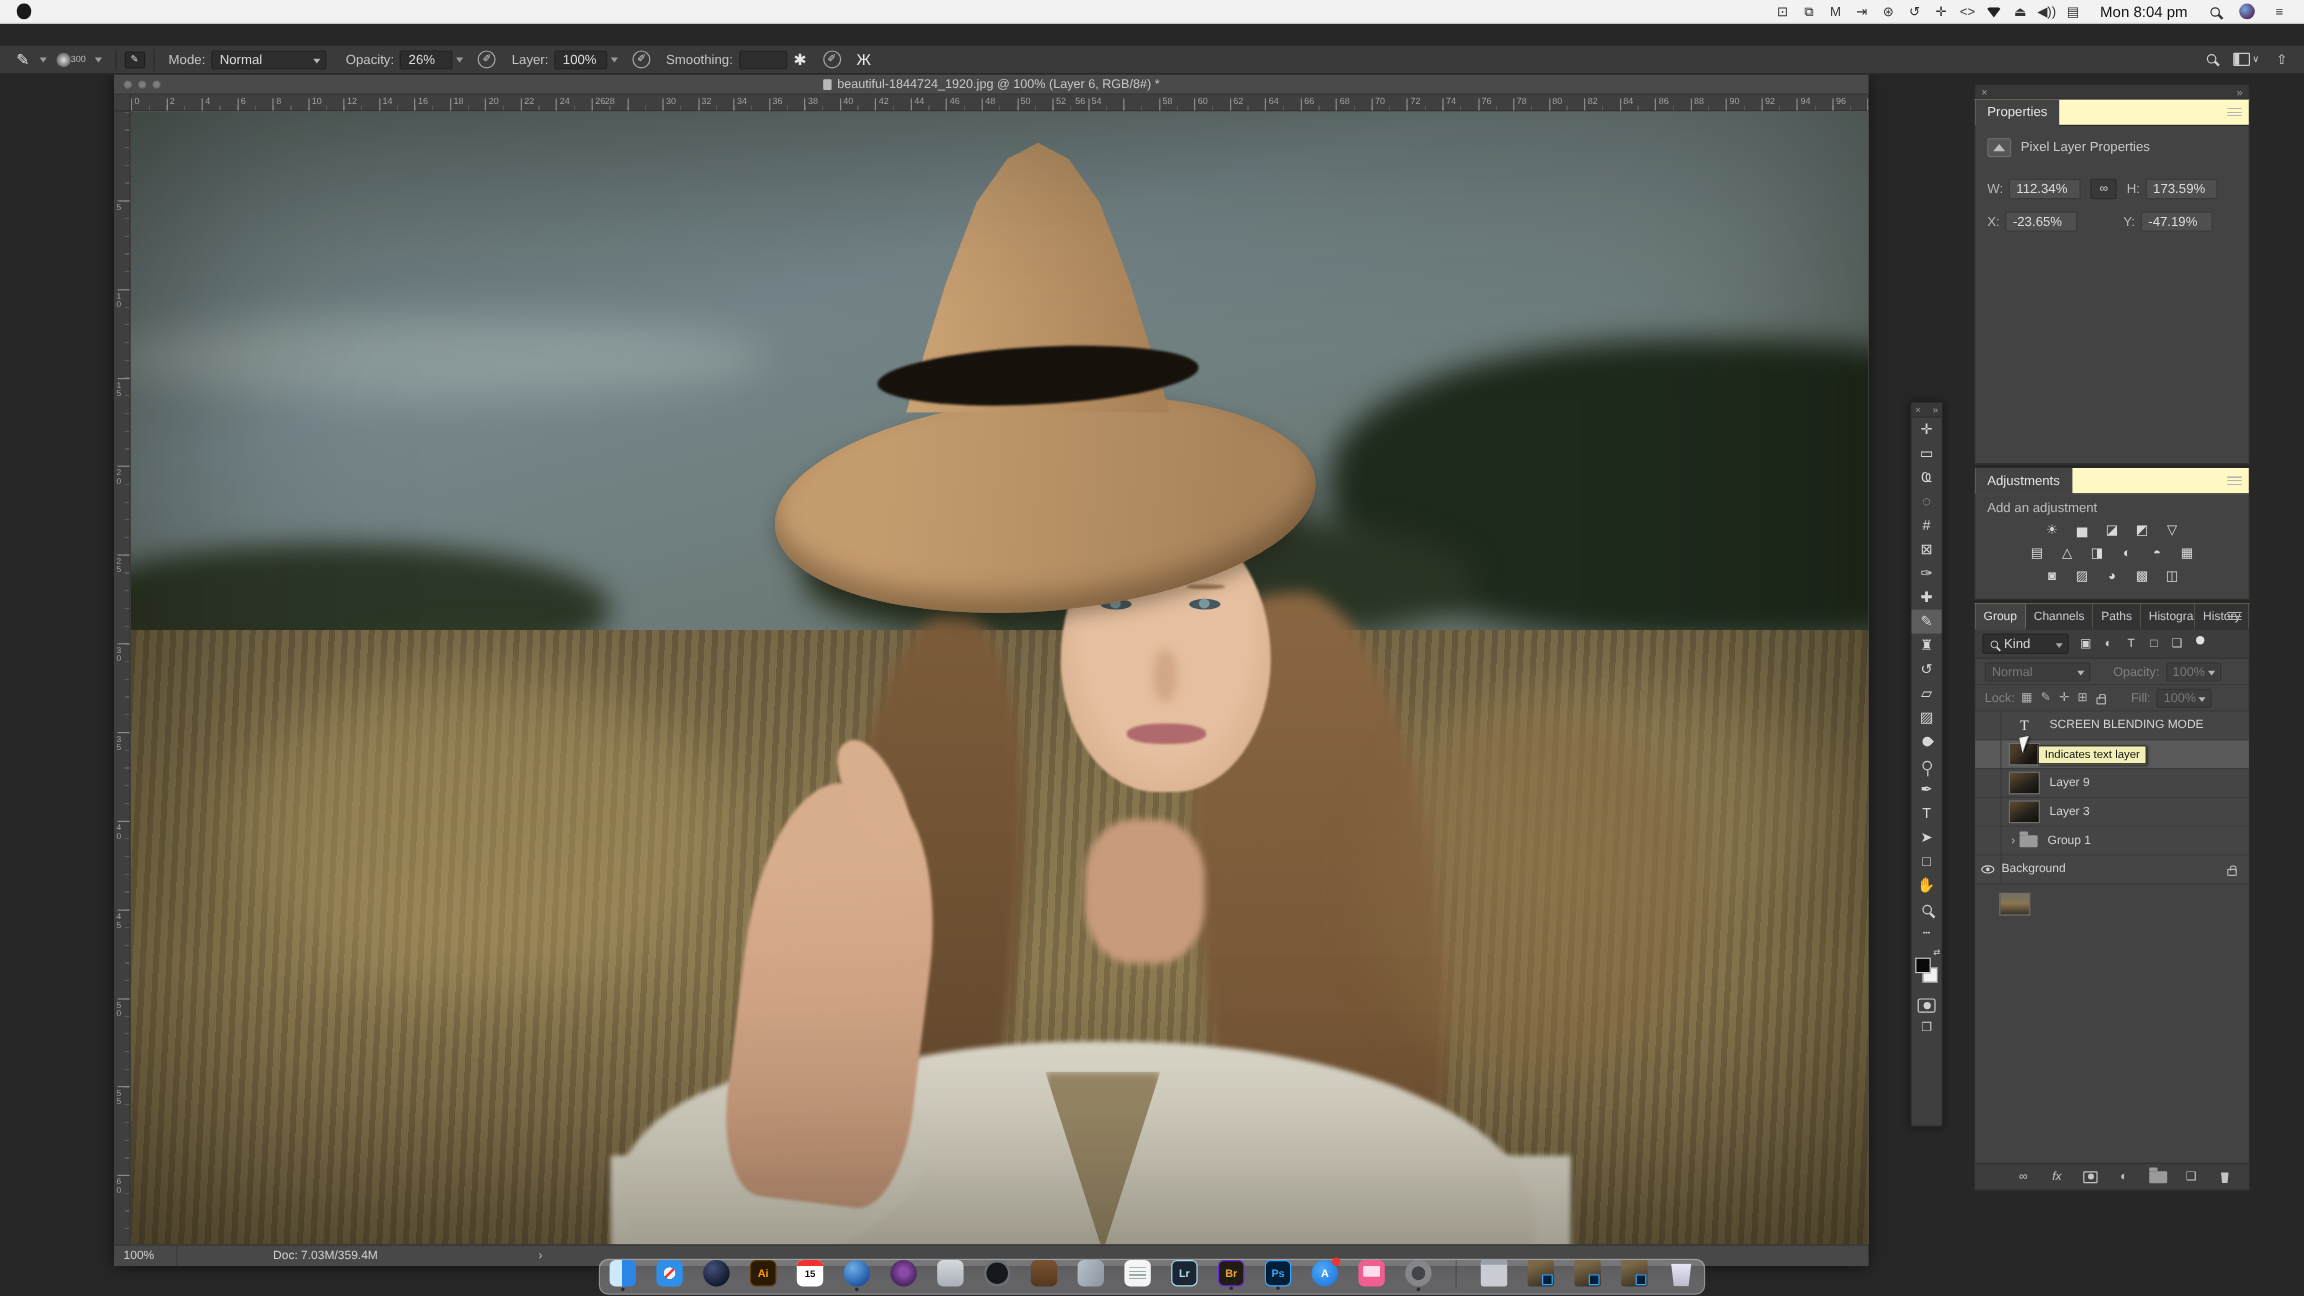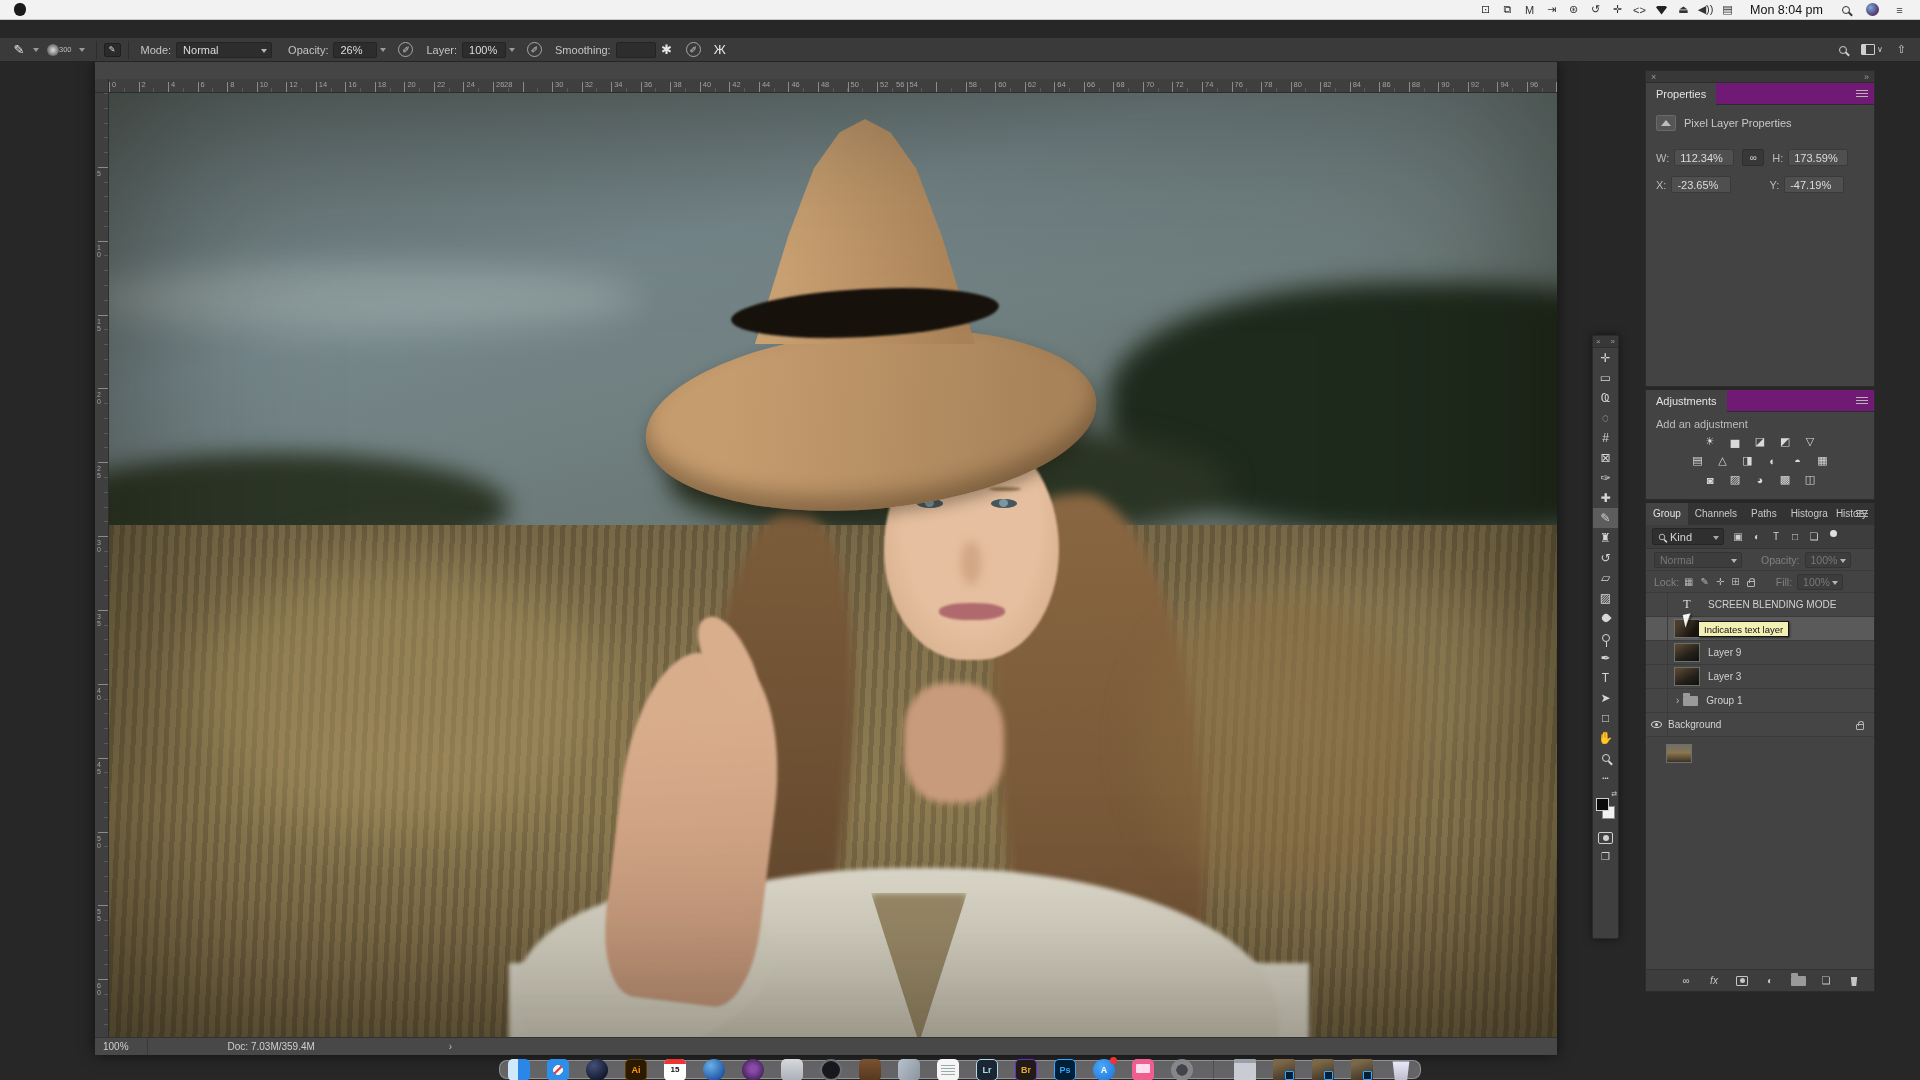--- a/index.html
+++ b/index.html
@@ -159,21 +159,21 @@
   .sw-fg { position:absolute; left:3px; top:6px; width:13px; height:13px; background:#0a0a0a; border:1px solid #cfcfcf; z-index:2;}
   .sw-bg { position:absolute; left:9px; top:14px; width:13px; height:13px; background:#f2f2f2; border:1px solid #8a8a8a;}
   .qmask { width:15px; height:12px; border:1px solid #cfcfcf; border-radius:2px; display:flex; align-items:center; justify-content:center; margin:6px auto 0;}
   .qmask::after { content:''; width:6px; height:6px; border-radius:50%; background:#cfcfcf; }
   .smode { margin:6px auto 0; width:15px; height:12px; display:flex; align-items:center; justify-content:center; color:#cfcfcf; font-size:10px;}
 
   
   .panels { position:absolute; left:1645px; top:8px; width:230px; }
   .pgroup-head { height:13px; background:#383838; display:flex; justify-content:space-between; align-items:center;
     padding:0 5px; color:#9a9a9a; font-size:9px; border:1px solid #2c2c2c; }
-  .ptabs { height:22px; background:#701a75; display:flex; align-items:center; border:1px solid #2c2c2c; border-top:none; position:relative;}
+  .ptabs { height:22px; background:#fef9c3; display:flex; align-items:flex-start; border:1px solid #2c2c2c; border-top:none; position:relative;}
   .ptab { height:22px; display:flex; align-items:center; padding:0 10px; font-size:11px; color:#c9c9c9; background:#333;}
   .ptab.active { background:#434343; color:#e3e3e3; }
   .pmenu { position:absolute; right:6px; top:7px; width:12px; height:8px;
     background:repeating-linear-gradient(to bottom,#b5b5b5 0 1px,transparent 1px 3px); }
   .pbody { background:#434343; border:1px solid #2c2c2c; border-top:none; color:#c9c9c9; font-size:11px; position:relative;}
   .prow { display:flex; align-items:center; padding:6px 10px 0 10px; }
   .img-chip { width:20px; height:16px; background:#565656; border:1px solid #6a6a6a; border-radius:2px;
     display:flex; align-items:center; justify-content:center; margin-right:8px; }
   .img-chip::after { content:''; width:0; height:0; border-left:5px solid transparent; border-right:5px solid transparent;
     border-bottom:6px solid #bdbdbd; }
@@ -232,23 +232,23 @@
   .lbottom { display:flex; align-items:center; justify-content:flex-end; gap:12px; height:22px;
     background:#3d3d3d; border-top:1px solid #333; padding-right:12px; color:#c5c5c5; font-size:10px;}
   .lbtn { display:flex; align-items:center; justify-content:center; width:16px; }
   .maskicon { width:12px; height:10px; border:1px solid #c5c5c5; border-radius:1px; display:flex; align-items:center; justify-content:center;}
   .maskicon::after{ content:''; width:5px; height:5px; border-radius:50%; background:#c5c5c5;}
   .trashmini { width:9px; height:11px; background:#c5c5c5; clip-path:polygon(15% 18%,85% 18%,75% 100%,25% 100%);
     position:relative;}
   .lfx { font-style:italic; font-size:10px; }
 
   
-  .dock { position:absolute; left:50%; bottom:1px; transform:translateX(-50%); height:19px;
+  .dock { position:absolute; left:50%; bottom:1px; transform:translateX(-50%); height:30px;
     background:rgba(185,185,190,.42); border:1px solid rgba(255,255,255,.3); border-radius:8px;
-    display:flex; align-items:center; gap:17px; padding:0 8px; z-index:60; }
+    display:flex; gap:17px; padding:0 8px; z-index:60; }
   .dock-item { width:22px; height:22px; border-radius:5px; position:relative; display:flex;
     align-items:center; justify-content:center; font-size:9px; font-weight:bold; color:#fff; }
   .dock-dot { position:absolute; left:50%; bottom:-4px; transform:translateX(-50%);
     width:3px; height:3px; border-radius:50%; background:#2c2c2c; }
   .dock-badge { position:absolute; right:-2px; top:-2px; width:7px; height:7px; border-radius:50%; background:#e33; }
   .dock-divider { width:1px; height:24px; background:rgba(40,40,40,.35); margin:0 3px; }
   .finder-icon { background:linear-gradient(90deg,#cfe8fa 0 46%,#2a87e8 46%); }
   .safari-icon { background:radial-gradient(circle,#f4f4f4 30%,#2f8fe8 32%); }
   .safari-icon::after { content:''; position:absolute; width:10px; height:2px; background:#e33; transform:rotate(-45deg); }
   .dark-globe-icon { background:radial-gradient(circle at 35% 30%,#44507a,#10182a 75%); border-radius:50%; }
@@ -345,20 +345,29 @@
           <span class="ws-icon"></span>
           <span style="font-size:8px">∨</span>
         </span>
       <span style="font-size:11px">⇧</span>
     </div>
   </div>
 
   <div class="workspace">
 
     <div class="docwin">
+      <div class="tabbar">
+        <div class="tabdots">
+          <span class="tabdot"></span>
+          <span class="tabdot"></span>
+          <span class="tabdot"></span>
+        </div>
+        <span class="docicon"></span>
+        <span>beautiful-1844724_1920.jpg @ 100% (Layer 6, RGB/8#) *</span>
+      </div>
       <div class="corner"></div>
       <div class="hruler" id="hruler">
           <span class="htick" style="left: 0px;"></span>
           <span class="hlab" style="left: 3px;">0</span>
           <span class="htick" style="left: 29.54px;"></span>
           <span class="hlab" style="left: 32.54px;">2</span>
           <span class="htick" style="left: 59.08px;"></span>
           <span class="hlab" style="left: 62.08px;">4</span>
           <span class="htick" style="left: 88.62px;"></span>
           <span class="hlab" style="left: 91.62px;">6</span>

